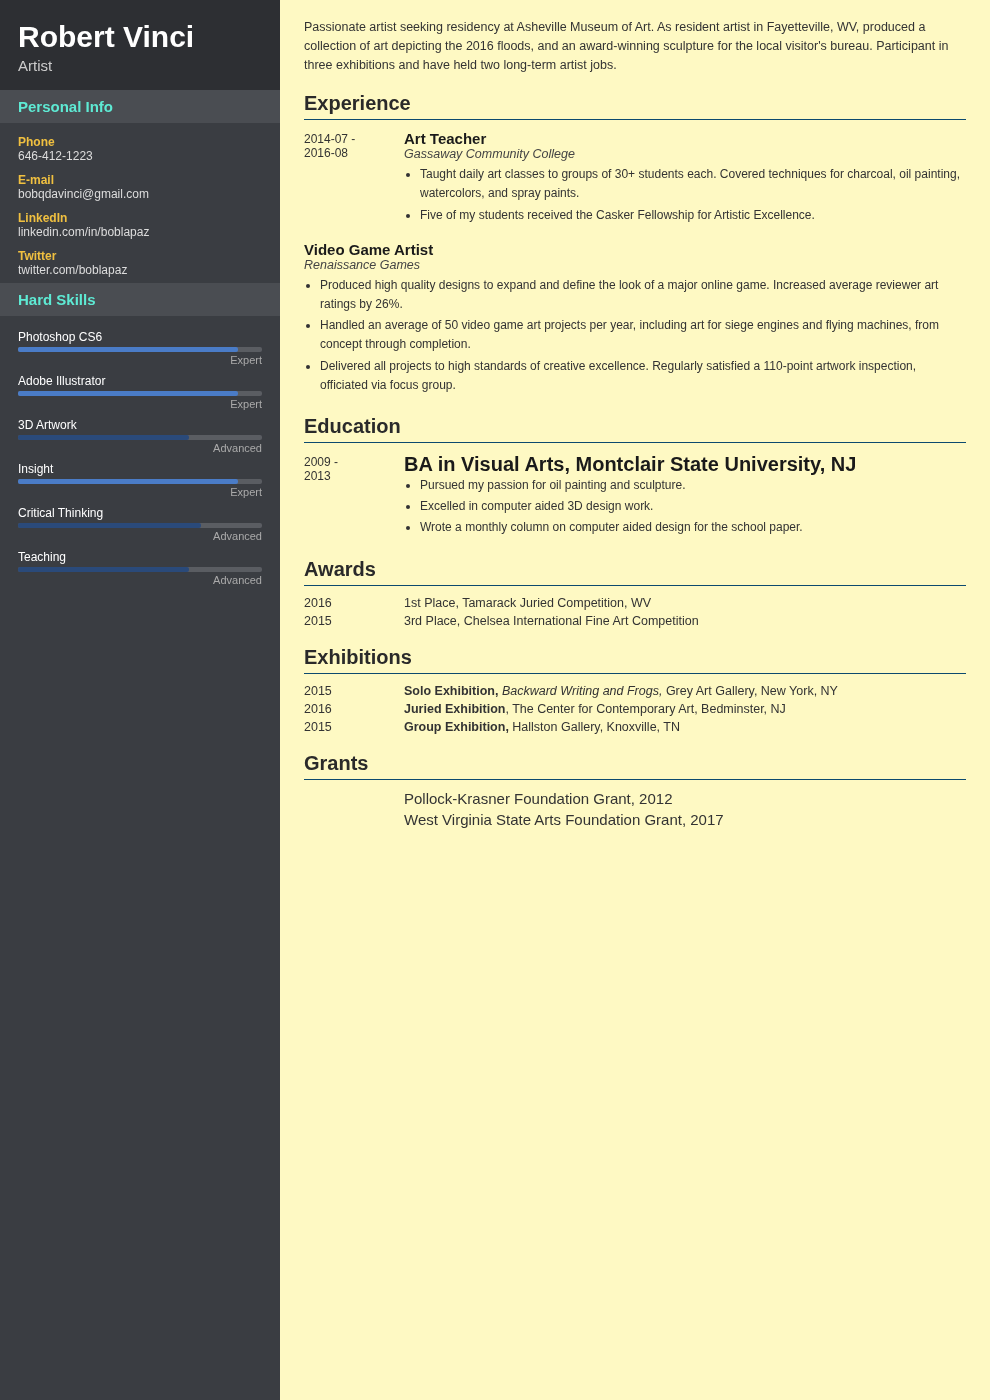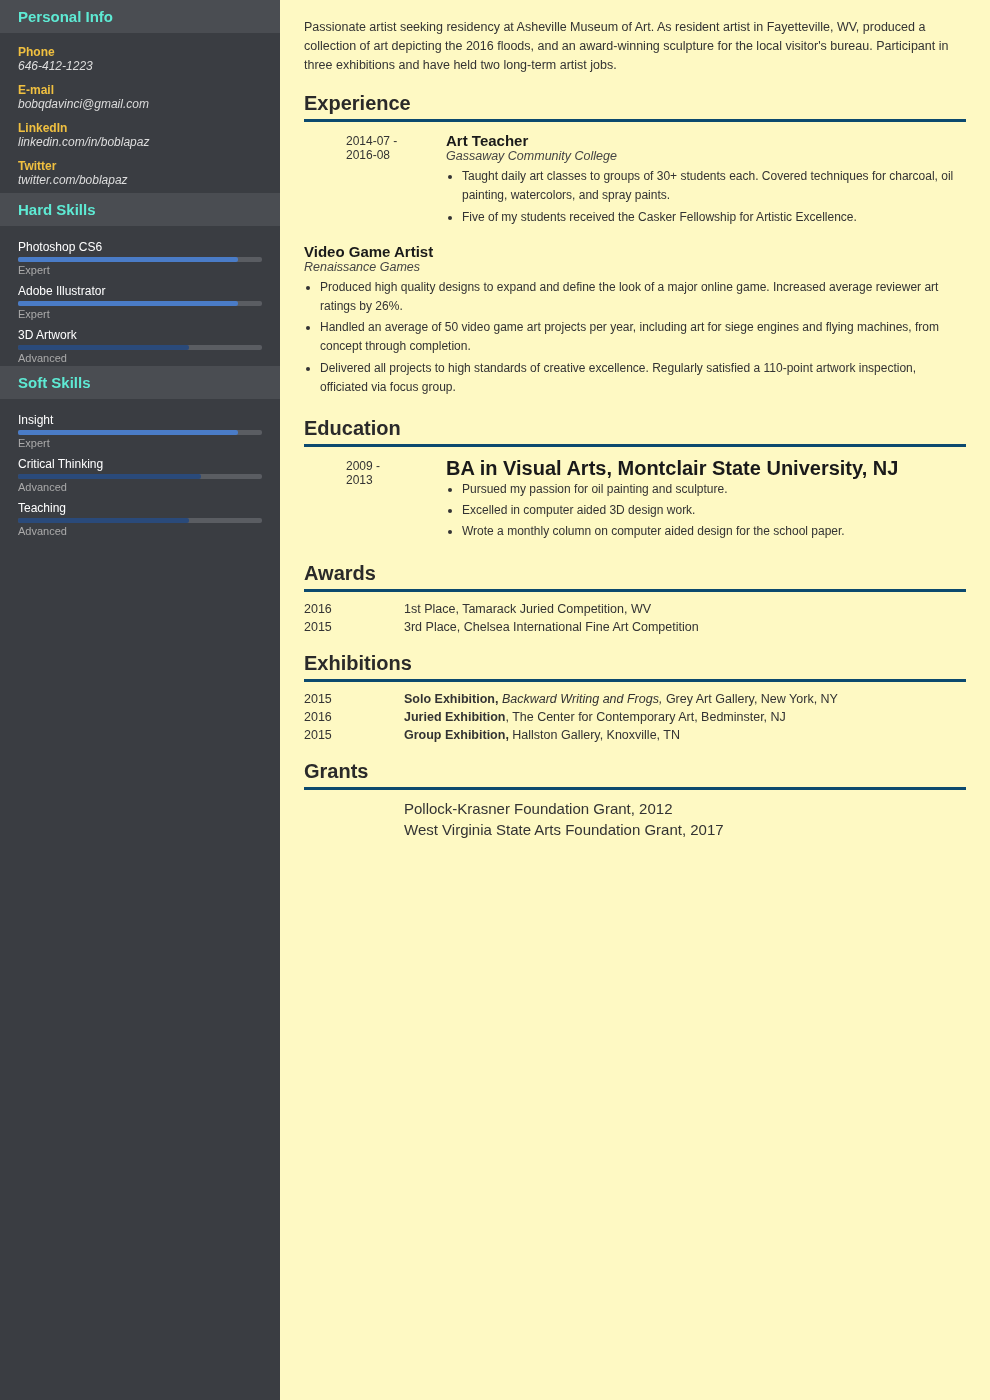--- a/index.html
+++ b/index.html
@@ -55,21 +55,20 @@
       padding: 4px 18px 6px;
     }
     .sidebar-field-label {
       font-weight: bold;
       font-size: 12px;
       color: #f0c040;
     }
     .sidebar-field-value {
       font-size: 12px;
       color: #ddd;
-      font-style: italic;
     }
 
     
     .skill-item {
       padding: 6px 18px 2px;
     }
     .skill-name {
       font-size: 12px;
       color: #fff;
       margin-bottom: 3px;
@@ -87,20 +86,21 @@
       border-radius: 2px;
       position: absolute;
       left: 0; top: 0;
     }
     .skill-bar-fill.dark {
       background: #2a4a7a;
     }
     .skill-level {
       font-size: 11px;
       color: #aaa;
+      text-align: right;
       margin-top: 2px;
     }
 
     
     .main {
       flex: 1;
       padding: 18px 24px 24px;
       background: #fef9c3;
     }
 
@@ -112,35 +112,34 @@
     }
 
     .section {
       margin-bottom: 18px;
     }
 
     .section-title {
       font-size: 20px;
       font-weight: bold;
       color: #2a2a2a;
-      border-bottom: 3px solid #0c4a6e;
+      border-bottom: 1px solid #0c4a6e;
       padding-bottom: 4px;
       margin-bottom: 10px;
     }
 
     .entry {
       display: flex;
       margin-bottom: 14px;
     }
     .entry-date {
       min-width: 100px;
       font-size: 12px;
       color: #333;
       padding-top: 2px;
-      margin-left: 42px;
     }
     .entry-content {
       flex: 1;
     }
     .entry-job-title {
       font-size: 15px;
       font-weight: bold;
       color: #1a1a1a;
     }
     .entry-company {
@@ -208,20 +207,24 @@
       font-size: 15px;
       color: #333;
       margin-left: 100px;
       margin-bottom: 4px;
     }
   </style>
 </head>
 <body>
 
 <div class="sidebar">
+  <div class="sidebar-header">
+    <div class="sidebar-name">Robert Vinci</div>
+    <div class="sidebar-title">Artist</div>
+  </div>
 
   <div class="sidebar-section">
     <div class="sidebar-section-title">Personal Info</div>
     <div class="sidebar-field">
       <div class="sidebar-field-label">Phone</div>
       <div class="sidebar-field-value">646-412-1223</div>
     </div>
     <div class="sidebar-field">
       <div class="sidebar-field-label">E-mail</div>
       <div class="sidebar-field-value">bobqdavinci@gmail.com</div>
@@ -255,21 +258,20 @@
     <div class="skill-item">
       <div class="skill-name">3D Artwork</div>
       <div class="skill-bar-bg">
         <div class="skill-bar-fill dark" style="width:70%"></div>
       </div>
       <div class="skill-level">Advanced</div>
     </div>
   </div>
 
   <div class="sidebar-section">
-    <div class="sidebar-section-title">Soft Skills</div>
     <div class="skill-item">
       <div class="skill-name">Insight</div>
       <div class="skill-bar-bg">
         <div class="skill-bar-fill" style="width:90%"></div>
       </div>
       <div class="skill-level">Expert</div>
     </div>
     <div class="skill-item">
       <div class="skill-name">Critical Thinking</div>
       <div class="skill-bar-bg">

